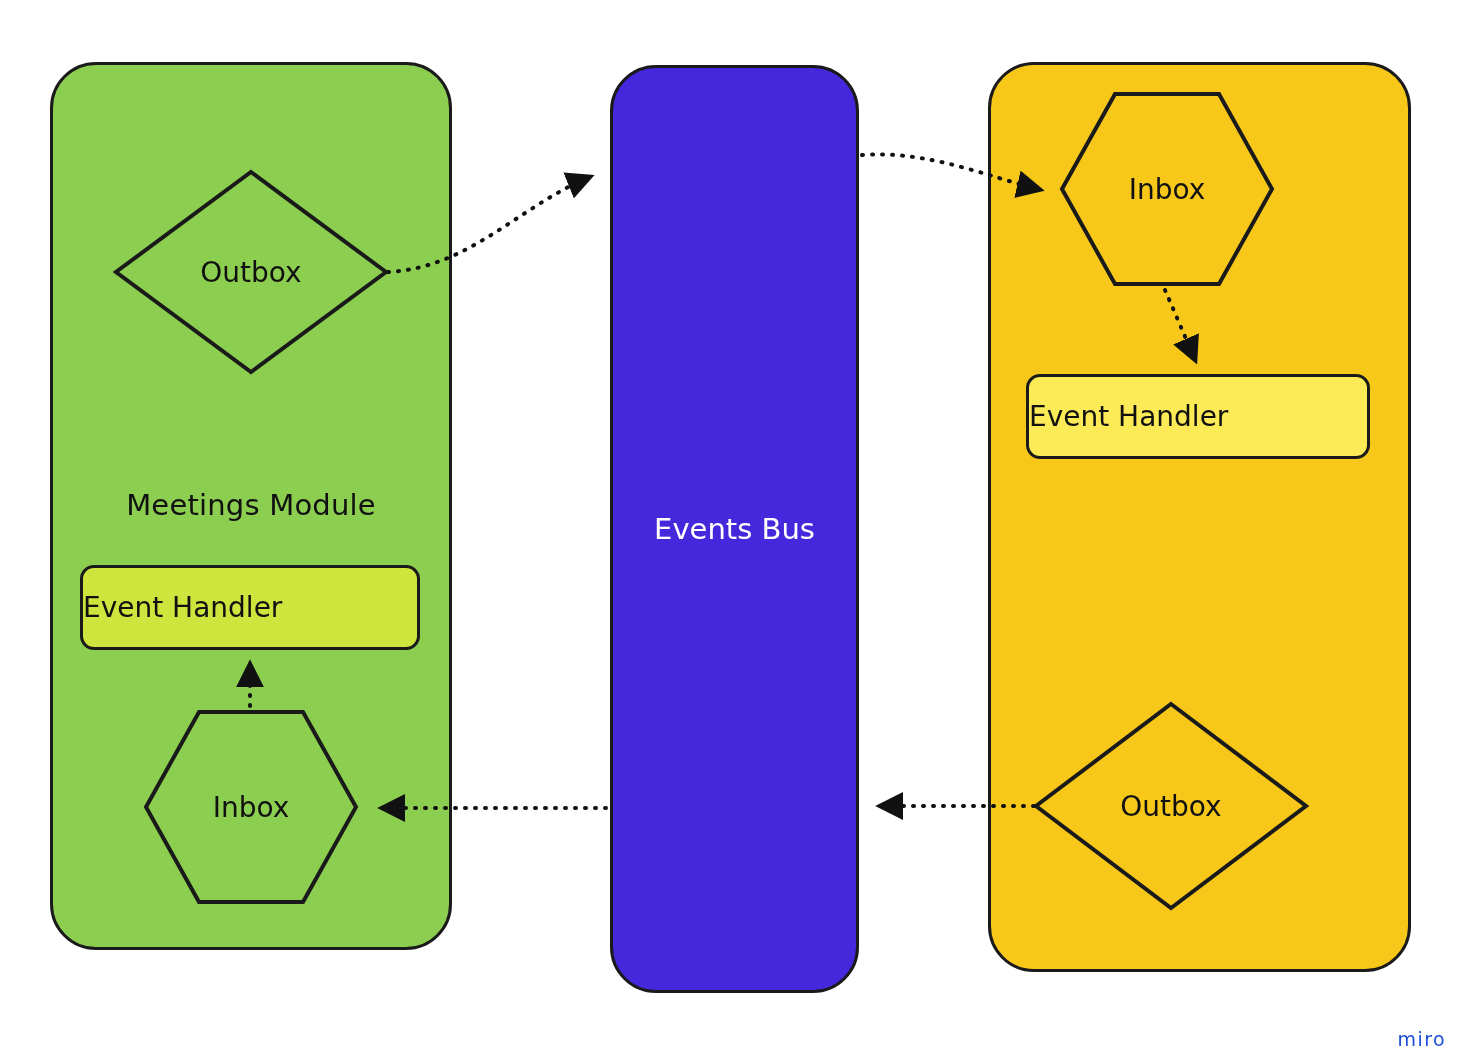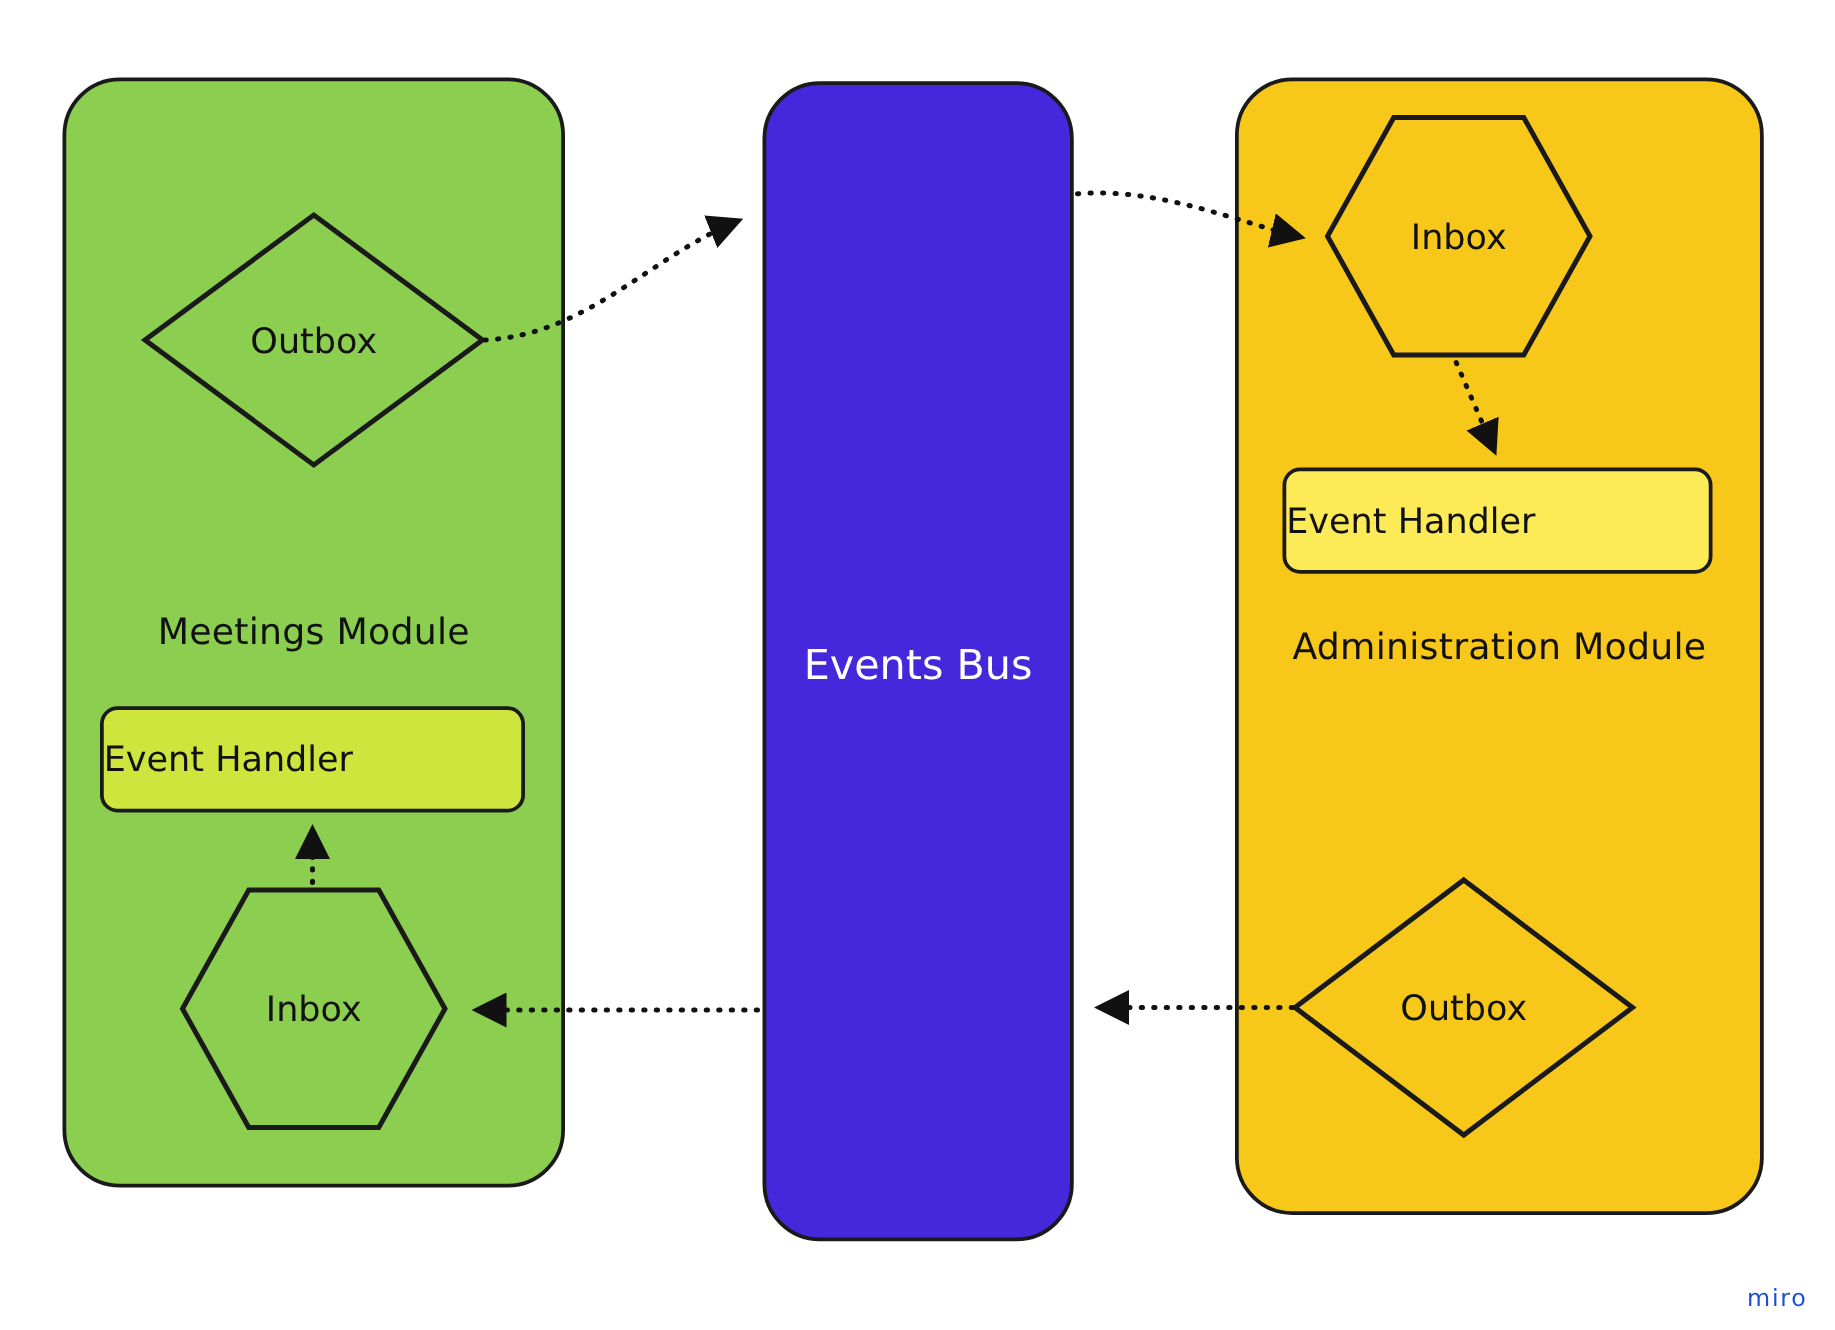--- a/index.html
+++ b/index.html
@@ -66,21 +66,21 @@
     top: 502px;
     width: 423px;
   }
   #events-bus-title {
     position: absolute;
     left: 610px;
     top: 512px;
     width: 249px;
     text-align: center;
     color: #ffffff;
-    font-size: 33px;
+    font-size: 29px;
     white-space: nowrap;
   }
   
   .shape-wrap {
     position: absolute;
   }
   .shape-label {
     position: absolute;
     left: 0;
     top: 0;
@@ -194,21 +194,20 @@
     <svg class="hexagon" width="218" height="198" viewBox="0 0 218 198">
       <polygon points="57,4 161,4 214,99 161,194 57,194 4,99" fill="#F7C81A" stroke="#1a1a1a" stroke-width="4"></polygon>
     </svg>
     <div class="shape-label">Inbox</div>
   </div>
 
   <div class="handler" id="administration-handler">
     <span>Event Handler</span>
   </div>
 
-  <div class="module-title" id="administration-title">Administration Module</div>
 
   <div class="shape-wrap" id="administration-outbox">
     <svg class="diamond" width="278" height="212" viewBox="0 0 278 212">
       <polygon points="139,4 274,106 139,208 4,106" fill="#F7C81A" stroke="#1a1a1a" stroke-width="4"></polygon>
     </svg>
     <div class="shape-label">Outbox</div>
   </div>
 
   <svg id="connectors" viewBox="0 0 1468 1064">
     <defs>

